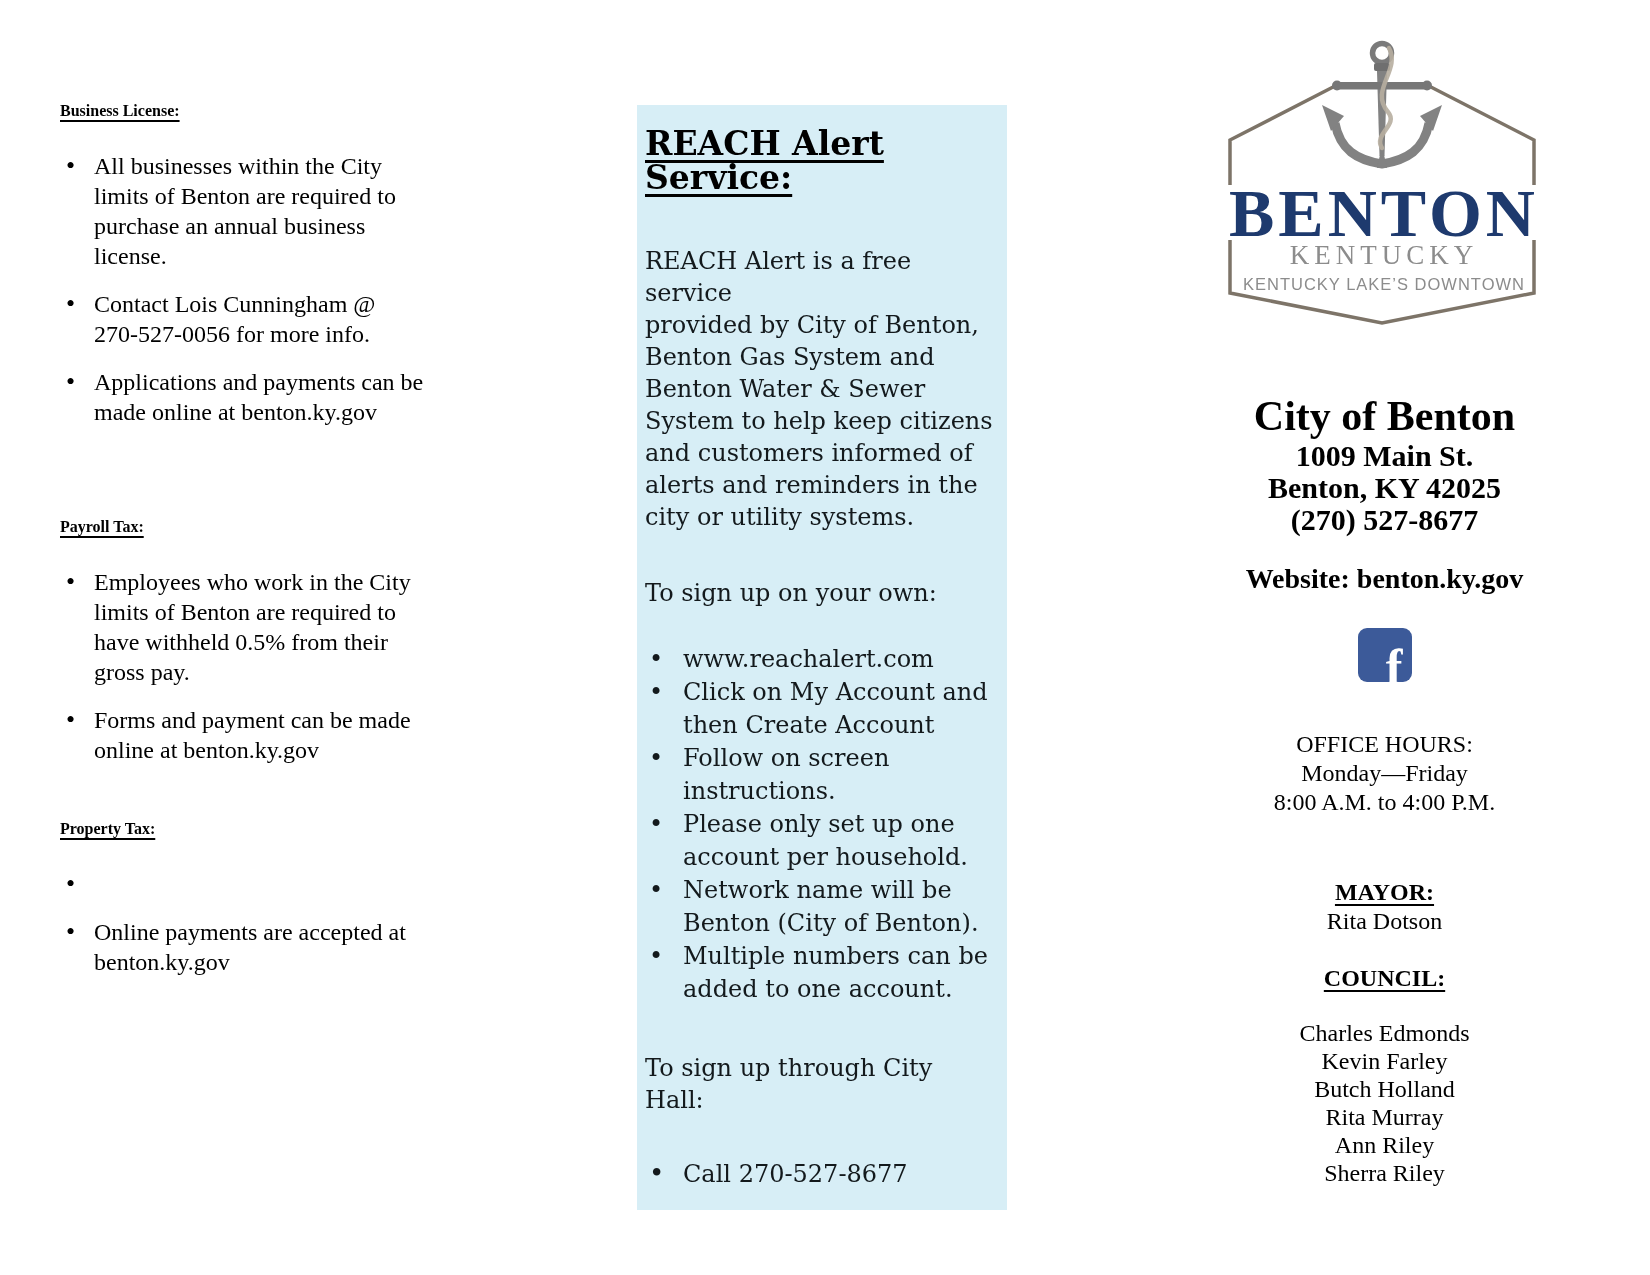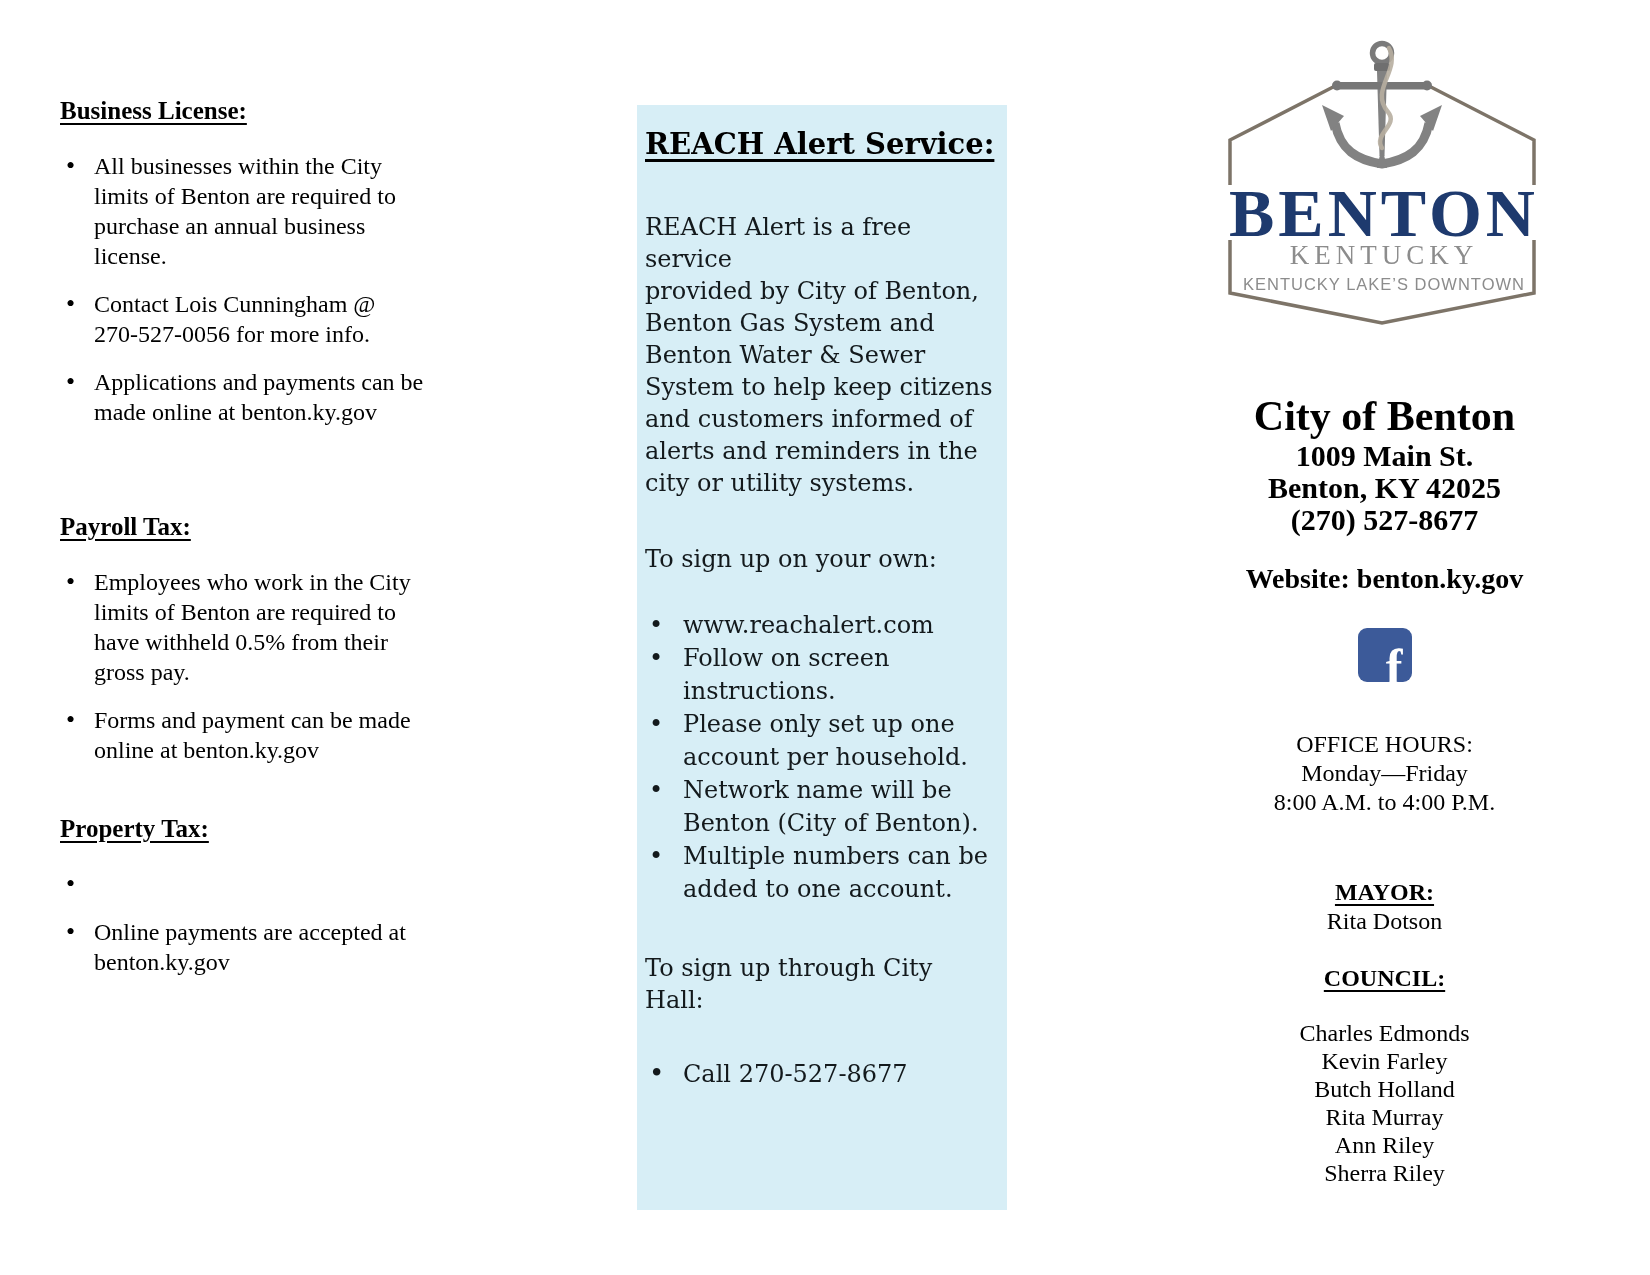--- a/index.html
+++ b/index.html
@@ -9,37 +9,37 @@
     --hex:#7d7468;
     --fb:#3c5a99;
   }
   *{margin:0;padding:0;box-sizing:border-box;}
   html,body{width:1650px;height:1275px;background:#ffffff;overflow:hidden;}
   body{position:relative;color:#000;font-family:"Liberation Serif",serif;}
 
   
   .col-left{position:absolute;left:60px;top:97px;width:492px;
             font:24px/30px "Liberation Serif",serif;}
-  .sec-h{font-size:25px;line-height:28px;font-weight:bold;
+  .sec-h{font-size:16px;line-height:28px;font-weight:bold;
          text-decoration:underline;text-decoration-thickness:2px;text-underline-offset:4px;
          margin:0 0 26px 0;}
   .section + .section{display:block;}
   #sec-payroll{margin-top:86px;}
   #sec-property{margin-top:50px;}
   .bullet-item{display:flex;align-items:flex-start;}
   .bullet-item + .bullet-item{margin-top:18px;}
   .marker{flex:0 0 34px;padding-left:6px;}
   .marker::before{content:"•";font-size:26px;line-height:30px;}
   .ml{white-space:pre-wrap;}
 
   
   .panel-mid{position:absolute;left:637px;top:105px;width:370px;height:1105px;
              background:var(--panel-bg);padding:22px 10px 0 8px;
              font:24px/32px "DejaVu Serif",serif;color:#13191c;}
-  .reach-h{font-size:29px;line-height:34px;font-weight:bold;color:#000;
+  .reach-h{font-size:33px;line-height:34px;font-weight:bold;color:#000;
            text-decoration:underline;text-decoration-thickness:2.5px;text-underline-offset:5px;}
   .mid-intro{margin-top:50px;}
   .mid-lead{margin-top:44px;}
   .mid-bullets{margin-top:34px;line-height:33px;}
   .mid-bullets .bullet-item + .bullet-item{margin-top:0;}
   .mid-bullets .marker{flex:0 0 38px;padding-left:4px;}
   .mid-bullets .marker::before{font-size:24px;line-height:33px;}
   .mid-lead2{margin-top:46px;}
   .mid-call{margin-top:42px;}
   .mid-call .marker{flex:0 0 38px;padding-left:4px;}
@@ -138,20 +138,25 @@
 
   <p class="mid-lead">To sign up on your own:</p>
 
   <div class="mid-bullets">
     <div class="bullet-item">
       <span class="marker"></span>
       <div class="ml">www.reachalert.com</div>
     </div>
     <div class="bullet-item">
       <span class="marker"></span>
+      <div class="ml">Click on My Account and
+then Create Account</div>
+    </div>
+    <div class="bullet-item">
+      <span class="marker"></span>
       <div class="ml">Follow on screen
 instructions.</div>
     </div>
     <div class="bullet-item">
       <span class="marker"></span>
       <div class="ml">Please only set up one
 account per household.</div>
     </div>
     <div class="bullet-item">
       <span class="marker"></span>

